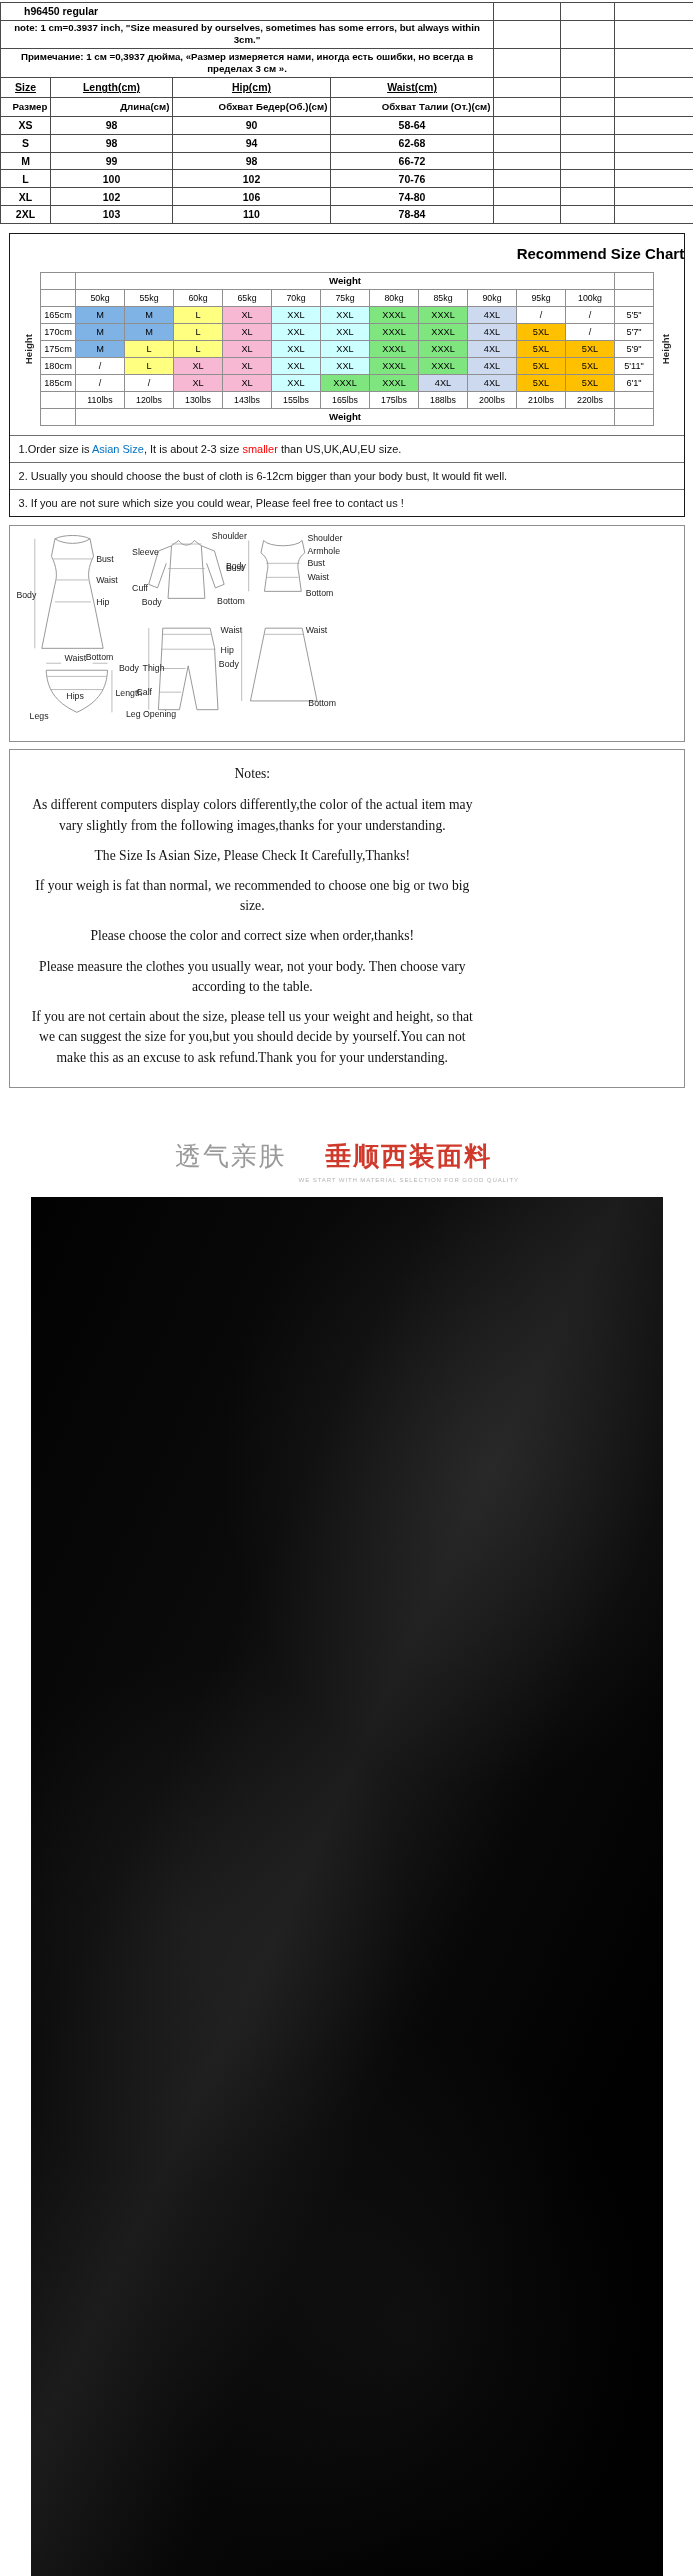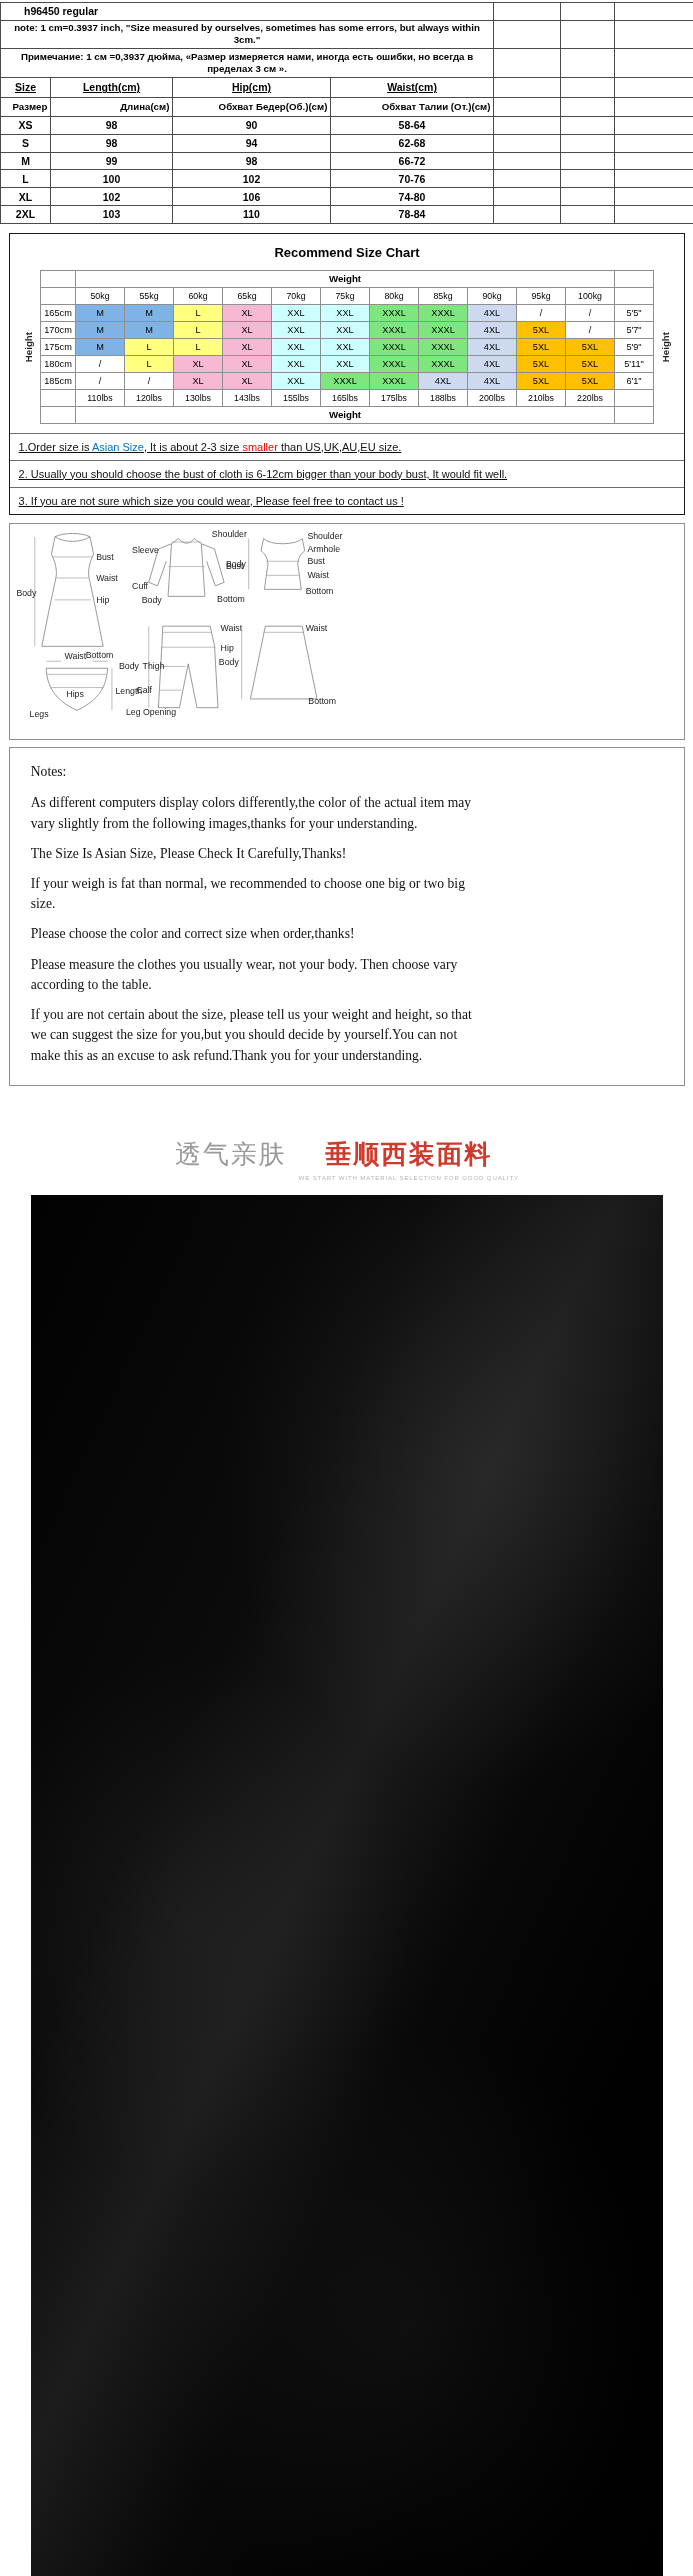--- a/index.html
+++ b/index.html
@@ -8,41 +8,41 @@
   
   .t1{border-collapse:collapse;width:694px;table-layout:fixed;text-align:center;font-weight:bold;font-size:10.5px;margin-top:1.8px;}
   .t1 td{border:0.9px solid #4a4a4a;padding:0.9px 2.6px;height:15px;overflow:hidden;}
   .t1 .model{text-align:left;padding-left:23px;}
   .t1 .note{font-size:9.7px;height:26px;line-height:1.25;}
   .t1 .hdr{font-size:10.5px;height:16.7px;text-decoration:underline;}
   .t1 .hdr2{font-size:9.7px;height:16.7px;text-align:right;}
 
   
   .box{border:0.9px solid #1a1a1a;margin:8.8px 8.8px 0;}
-  .chart-title{text-align:center;font-weight:bold;font-size:13px;padding:11.4px 0 8px;}
+  .chart-title{text-align:right;font-weight:bold;font-size:15px;padding:11.4px 0 8px;}
   .chartwrap{display:flex;align-items:center;justify-content:center;gap:6.1px;padding:1.8px 0 8.8px;}
   .vlabel{writing-mode:vertical-rl;transform:rotate(180deg);font-size:9.7px;font-weight:bold;color:#222;}
   .t2{border-collapse:collapse;table-layout:fixed;text-align:center;font-size:9.2px;}
   .t2 td{border:0.9px solid #8f8f8f;height:16px;padding:0 0.9px;overflow:hidden;}
   .t2 .wh{font-weight:bold;font-size:9.7px;}
   .t2 .kg{font-size:8.8px;}
-  .cnote{border-top:0.9px solid #6f6f6f;padding:7px 8.8px;font-size:11px;color:#111;text-decoration:underline;}
+  .cnote{border-top:0.9px solid #6f6f6f;padding:7px 8.8px;font-size:11px;color:#111;}
   .blue{color:#0070c0;}
   .red{color:#ff0000;}
 
   
   .diagrams{border:0.9px solid #8f8f8f;margin:8.8px 8.8px 0;padding:3.5px 0 1.8px 5.3px;}
   .diagrams svg text{font-size:10px;fill:#222;font-family:"Liberation Sans",sans-serif;}
   .ln{stroke:#8a8a8a;fill:none;stroke-width:1;}
   .ml{stroke:#a0a0a0;stroke-width:0.8;}
 
   
   .notes{border:0.9px solid #8f8f8f;margin:7px 8.8px 0;padding:14px 21px 8.8px;font-family:"Liberation Serif",serif;font-size:13.6px;line-height:1.5;color:#111;}
   .notes .inner{max-width:443px;}
-  .notes p{margin:0 0 9.7px;}
+  .notes p{margin:0 0 9.7px;text-align:center;}
   .notes .ttl{margin:0 0 11.4px;}
 
   
   .heading{margin-top:51px;text-align:center;}
   .heading-inner{display:inline-flex;align-items:flex-start;gap:12.3px;}
   .h-gray{color:#9a9a9a;font-size:26px;letter-spacing:1.8px;}
   .h-red-wrap{display:flex;flex-direction:column;align-items:center;}
   .h-red{color:#d03a2c;font-size:26px;font-weight:bold;letter-spacing:1.8px;}
   .h-tag{font-size:6.1px;color:#b5b5b5;letter-spacing:0.14em;margin-top:2.6px;white-space:nowrap;}
 

